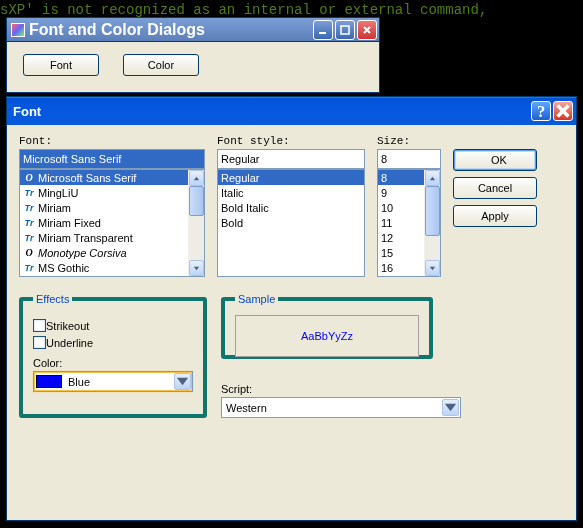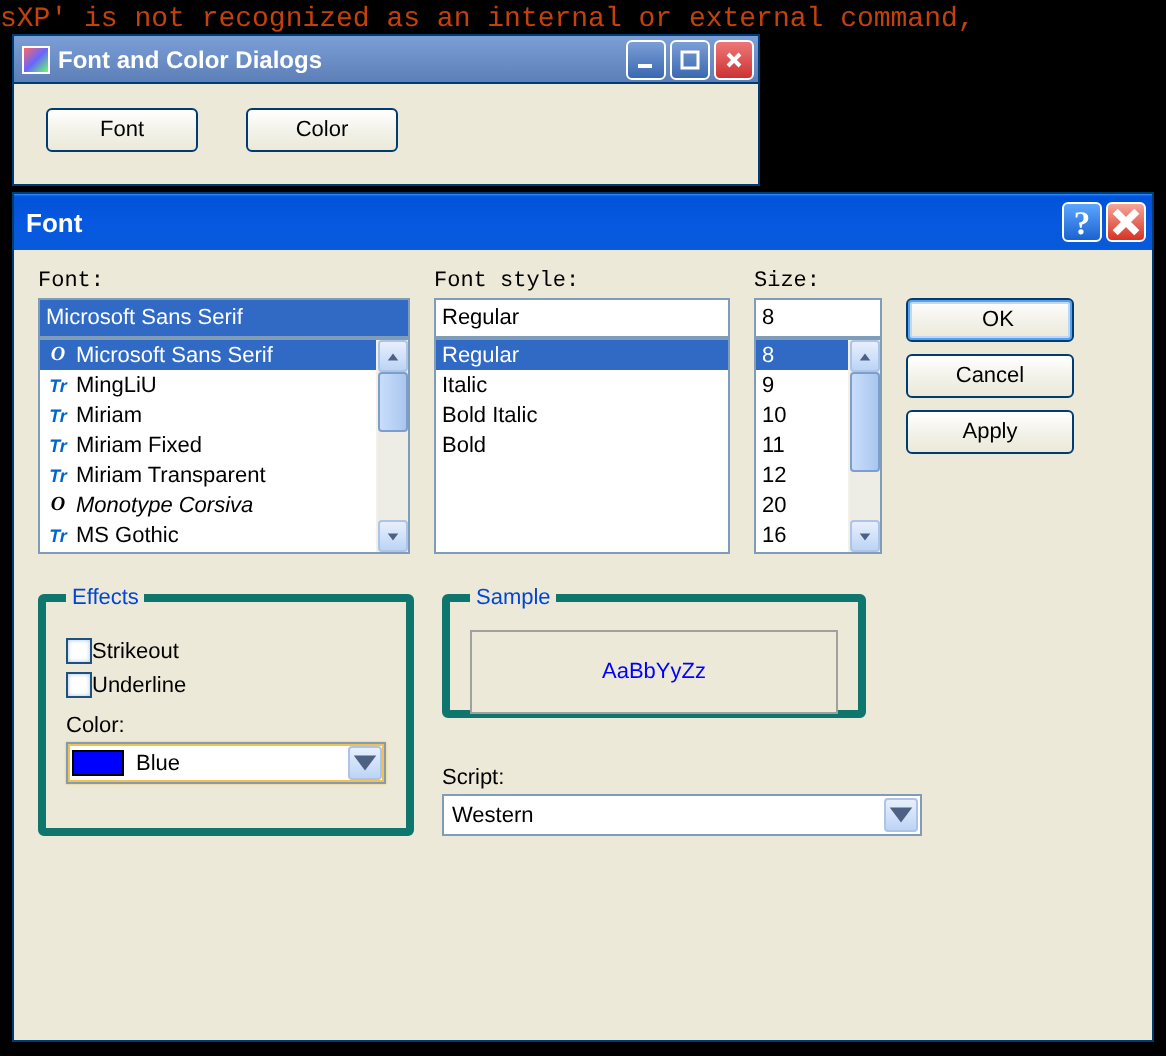--- a/index.html
+++ b/index.html
@@ -8,21 +8,21 @@
     padding: 0;
     width: 583px;
     height: 528px;
     background: #000;
     font-family: Tahoma, sans-serif;
     font-size: 11px;
     overflow: hidden;
     position: relative;
   }
   .console-text {
-    color: #c2410c;
+    color: #4d7c0f;
     font-family: "Courier New", monospace;
     font-size: 14px;
     position: absolute;
     top: 2px;
     left: 0;
     white-space: pre;
   }
   .right-edge {
     position: absolute;
     right: 3px;
@@ -52,21 +52,21 @@
     color: #fff;
     font-weight: bold;
   }
   .app-icon {
     width: 14px;
     height: 14px;
     background: linear-gradient(135deg, #f66 0%, #66f 50%, #6f6 100%);
     margin-right: 4px;
     border: 1px solid #fff;
   }
-  .parent-title { flex: 1; font-size: 12px; }
+  .parent-title { flex: 1; font-size: 16px; }
   .win-btns { display: flex; gap: 2px; }
   .win-btn {
     width: 20px;
     height: 20px;
     background: linear-gradient(to bottom, #7b9ed6, #3a68b0);
     border: 1px solid #fff;
     border-radius: 3px;
     display: flex;
     align-items: center;
     justify-content: center;
@@ -411,21 +411,21 @@
       <div class="col-size">
         <label class="col-label">Size:</label>
         <input class="text-input" value="8" style="">
         <div class="listbox">
           <div class="listbox-inner" id="size-list">
               <div class="list-item selected">8</div>
               <div class="list-item">9</div>
               <div class="list-item">10</div>
               <div class="list-item">11</div>
               <div class="list-item">12</div>
-              <div class="list-item">20</div>
+              <div class="list-item">15</div>
               <div class="list-item">16</div>
             </div>
           <div class="scrollbar">
             <div class="sb-btn">
                 <svg viewBox="0 0 8 8">
                   <path d="M4 2 L7 6 L1 6 Z" fill="#4d6185"></path>
                 </svg>
               </div>
             <div class="sb-track">
                 <div class="sb-thumb" style="top:0;height:50px"></div>

